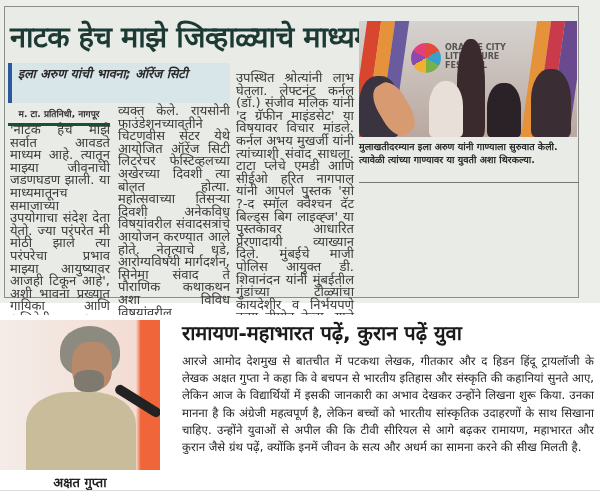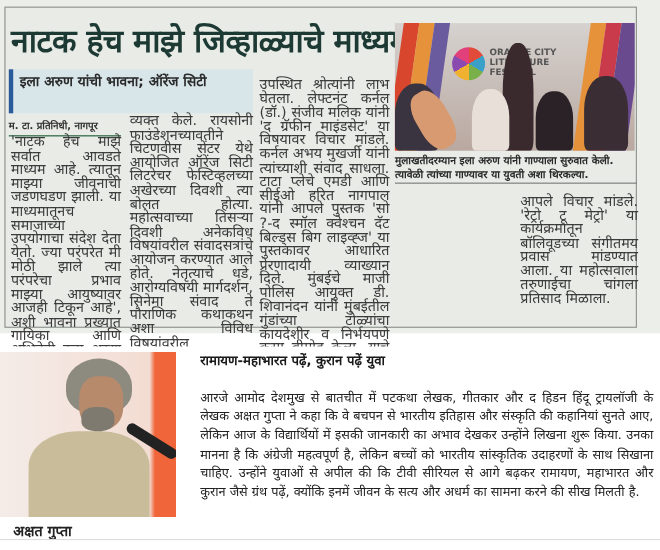--- a/index.html
+++ b/index.html
@@ -15,28 +15,29 @@
       position: absolute; left: 4px; top: 6px; width: 575px; height: 292px;
       border: 1px solid #8a8f8a; background: #e9ebe7;
     }
     .headline {
       position: absolute; left: 10px; top: 18px; width: 345px;
       font-size: 29px; font-weight: bold; color: #1c3a33; letter-spacing: -0.5px;
       line-height: 38px; white-space: nowrap;
     }
     .subhead {
       position: absolute; left: 8px; top: 63px; width: 222px; height: 40px;
-      background: #d8e6ea; border-left: 4px solid #2a5a9a; padding: 2px 0 0 6px;
+      background: #d8e6ea; border-left: 4px solid #2a5a9a; padding: 2px 0 0 6px; font-style: italic;
     }
     .subhead-line { font-size: 12.5px; font-weight: bold; color: #2a2a2a; line-height: 17px; white-space: nowrap; }
 
     .byline {
       position: absolute; left: 8px; top: 107px; width: 102px;
       font-size: 9px; font-weight: bold; color: #333; padding-bottom: 3px;
-      border-bottom: 1px solid #14532d;
+      border-bottom: 3px solid #14532d;
+      text-align: center;
     }
     .col { position: absolute; font-size: 13px; line-height: 12.6px; color: #3b3b3b; text-align: justify; }
     .col p { margin: 0; }
     .col1 { left: 10px; top: 124px; width: 100px; }
     .col2 { left: 118px; top: 105px; width: 112px; }
     .col3 { left: 236px; top: 72px; width: 118px; }
     .col4 { left: 363px; top: 178px; width: 107px; }
     .col5 { left: 473px; top: 178px; width: 107px; }
 
     .photo {
@@ -59,43 +60,43 @@
     .p1 { left: 98px; top: 18px; width: 28px; height: 98px; background: #3a2a2e; }
     .p2 { left: 70px; top: 60px; width: 34px; height: 56px; background: #e8e0d8; }
     .p3 { left: 128px; top: 62px; width: 34px; height: 54px; background: #2a2226; }
     .p4 { left: 172px; top: 48px; width: 40px; height: 68px; background: #3a2e34; }
     .p5 { left: 0px; top: 55px; width: 40px; height: 61px; background: #3a3440; }
     .hand { position: absolute; left: 20px; top: 60px; width: 30px; height: 56px; background: #d89a70; border-radius: 40%; transform: rotate(-30deg); }
 
     .caption {
       position: absolute; left: 359px; top: 140px; width: 220px;
       font-size: 9.5px; font-weight: bold; color: #2a2a2a; line-height: 13px;
-      padding-bottom: 0; border-bottom: 1px solid #777;
+      padding-bottom: 16px; border-bottom: 1px solid #777;
     }
 
     
     .clip2 { position: absolute; left: 0; top: 315px; width: 600px; height: 185px; background: #fff; }
     .photo2 {
       position: absolute; left: 0; top: 5px; width: 160px; height: 150px;
       background: linear-gradient(90deg, #f4ece8 0%, #f3dcd2 85%, #f0663a 88%, #f0663a 100%);
       overflow: hidden;
     }
     .hair { position: absolute; left: 60px; top: 6px; width: 60px; height: 50px; background: #8d8a80; border-radius: 50% 50% 40% 40%; }
     .face { position: absolute; left: 72px; top: 22px; width: 40px; height: 48px; background: #b88a6c; border-radius: 40%; }
     .beard { position: absolute; left: 74px; top: 50px; width: 30px; height: 22px; background: #7f7a70; border-radius: 40%; }
     .body { position: absolute; left: 26px; top: 72px; width: 110px; height: 80px; background: #c8bc9a; border-radius: 40% 40% 0 0; }
     .mic { position: absolute; left: 112px; top: 76px; width: 52px; height: 10px; background: #222; border-radius: 5px; transform: rotate(32deg); }
 
     .photo2-caption {
-      position: absolute; left: 0; top: 158px; width: 160px; 
-      font-size: 13px; font-weight: bold; color: #222; padding-left: 12px;
+      position: absolute; left: 0; top: 158px; width: 160px; text-align: center;
+      font-size: 13px; font-weight: bold; color: #222;
     }
     .headline2 {
       position: absolute; left: 182px; top: 4px; width: 410px;
-      font-size: 12px; font-weight: bold; color: #1a1a1a; white-space: nowrap;
+      font-size: 20px; font-weight: bold; color: #1a1a1a; white-space: nowrap;
     }
     .body2 {
       position: absolute; left: 182px; top: 38px; width: 412px;
       font-size: 11.6px; line-height: 17.2px; color: #1f1f1f; text-align: justify;
     }
     .rule { position: absolute; left: 0; top: 175px; width: 600px; height: 1px; background: #dcdcdc; }
   </style>
 </head>
 <body>
 
@@ -136,23 +137,20 @@
     <div class="person p5"></div>
     <div class="person p1"></div>
     <div class="person p2"></div>
     <div class="person p3"></div>
     <div class="person p4"></div>
     <div class="hand"></div>
   </div>
 
   <div class="caption">मुलाखतीदरम्यान इला अरुण यांनी गाण्याला सुरुवात केली. त्यावेळी त्यांच्या गाण्यावर या युवती अशा थिरकल्या.</div>
 
-  <div class="col col5">
-      <p>आपले विचार मांडले. 'रेट्रो टू मेट्रो' या कार्यक्रमातून बॉलिवूडच्या संगीतमय प्रवास मांडण्यात आला. या महोत्सवाला तरुणाईचा चांगला प्रतिसाद मिळाला.</p>
-    </div>
 </section>
 
 <section class="clip2">
   <div class="photo2">
     <div class="body"></div>
     <div class="hair"></div>
     <div class="face"></div>
     <div class="beard"></div>
     <div class="mic"></div>
   </div>

